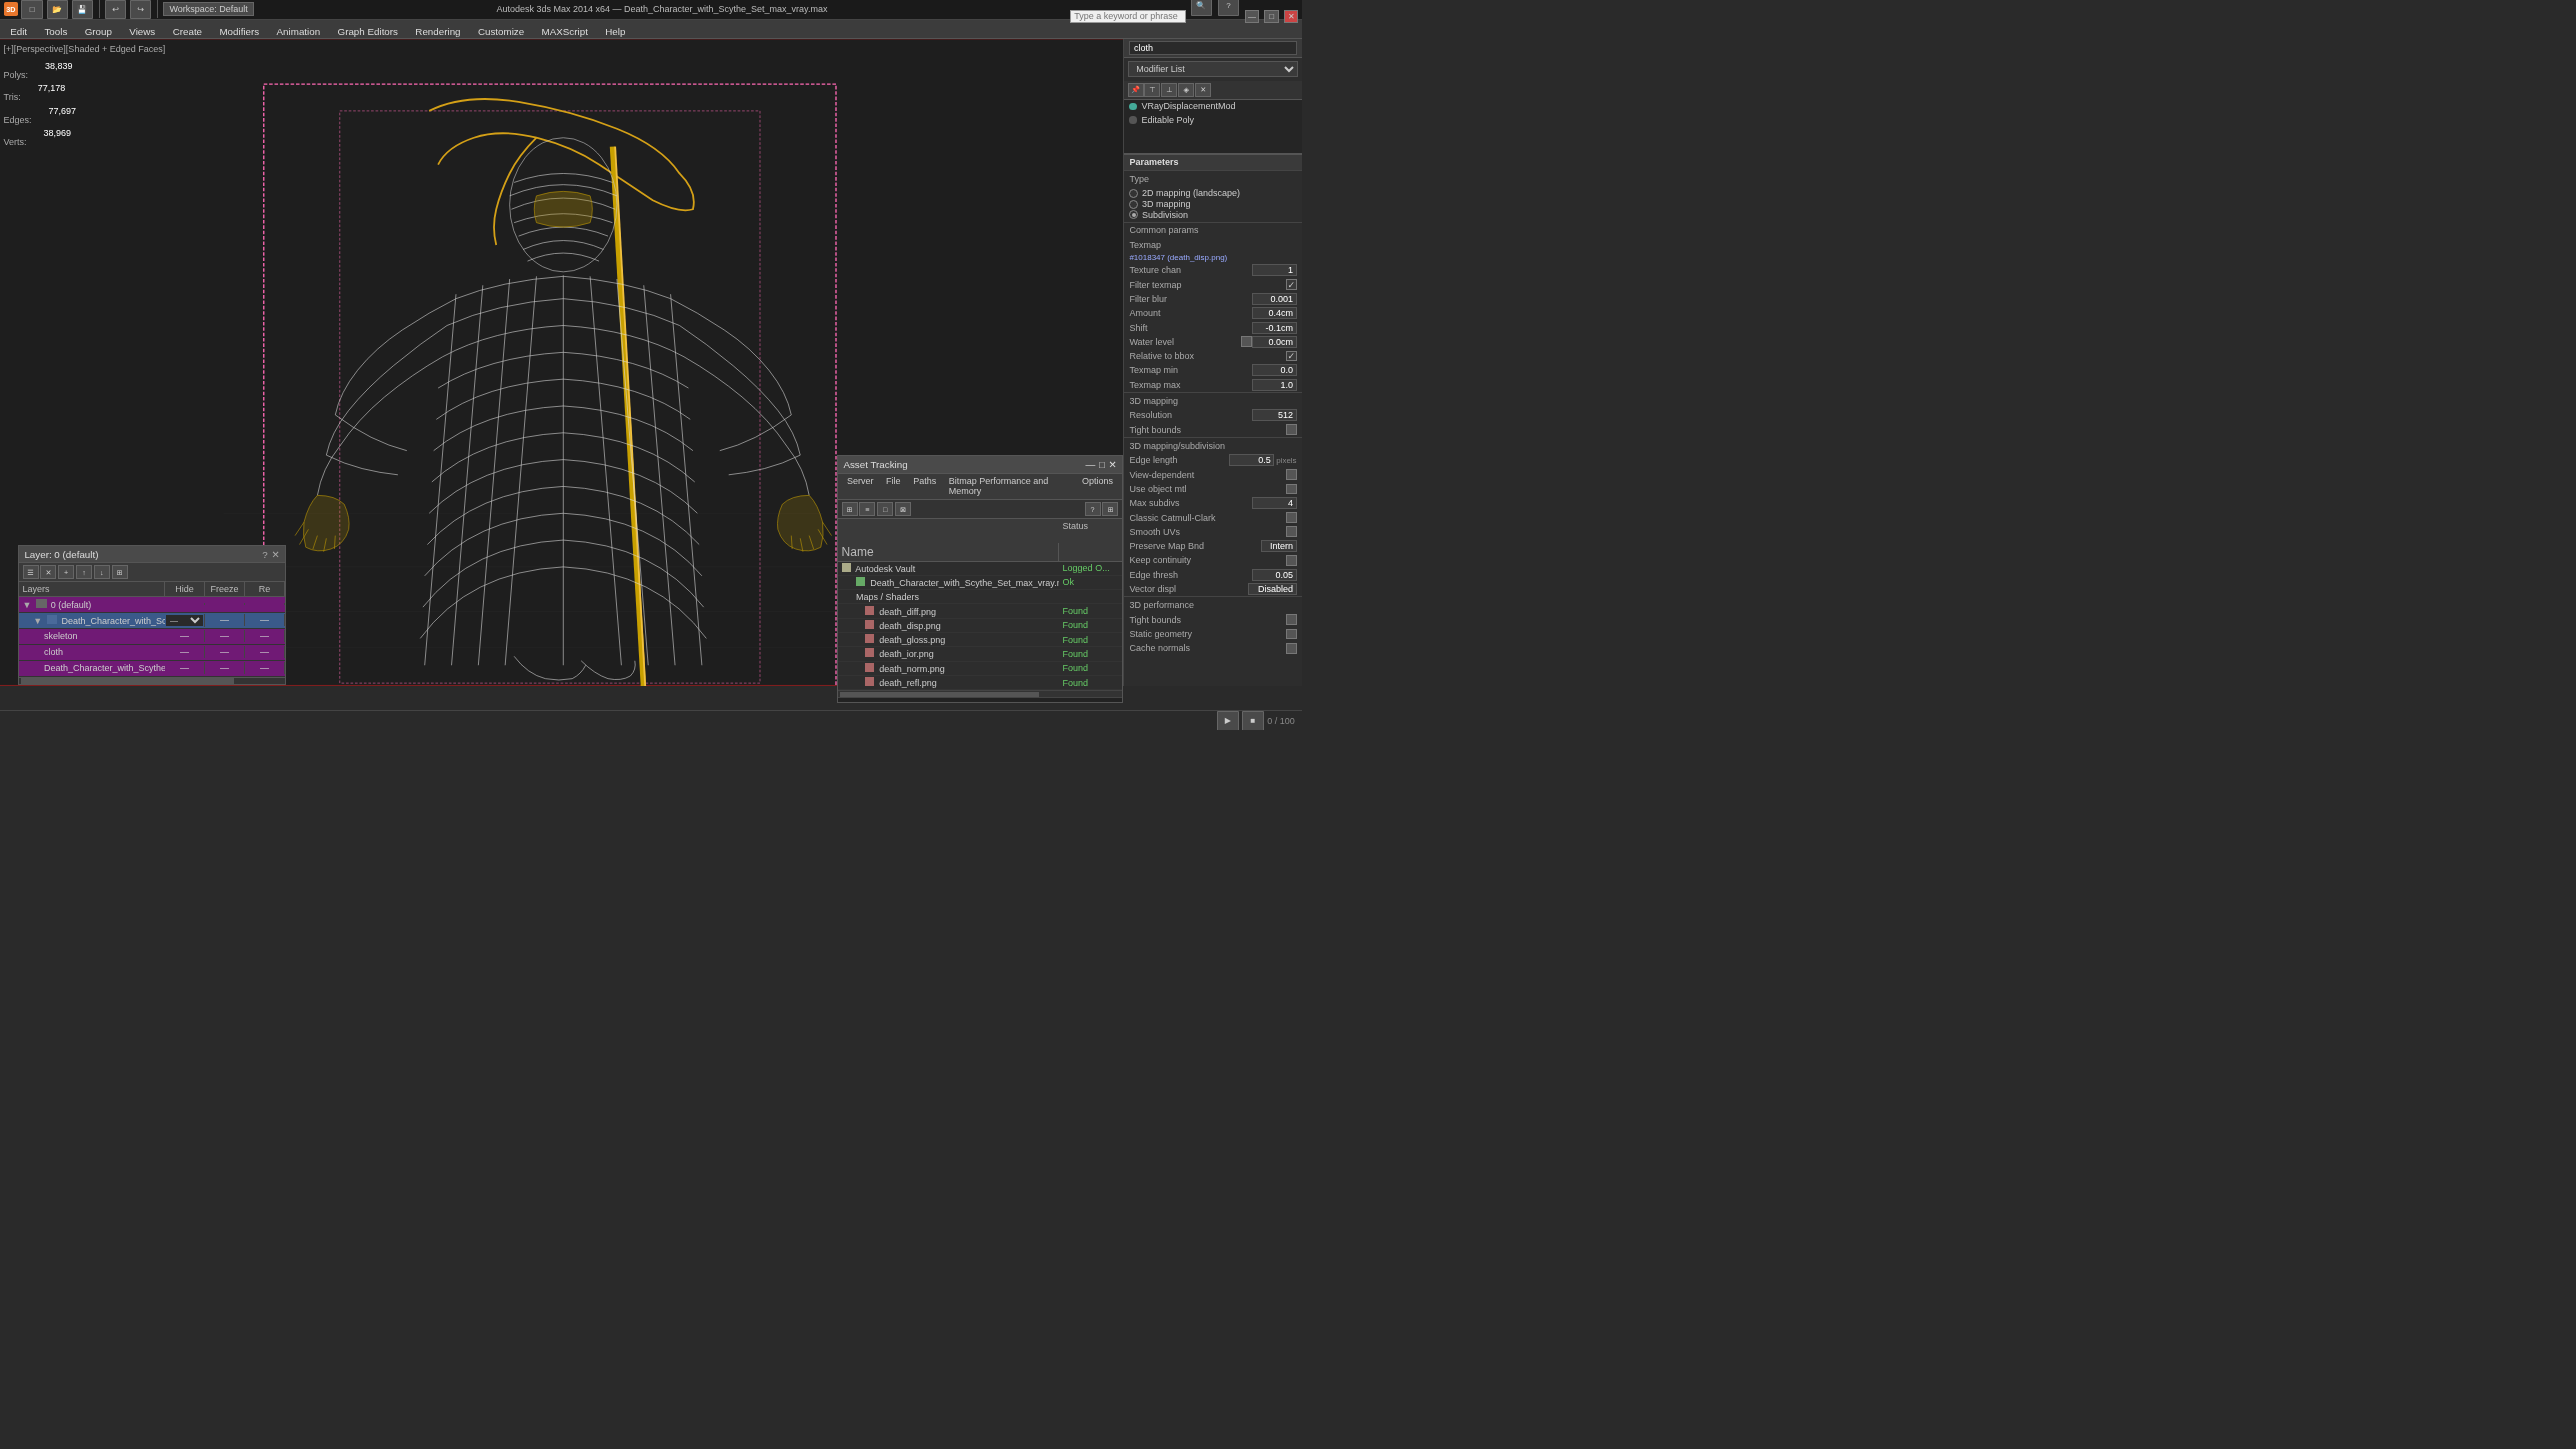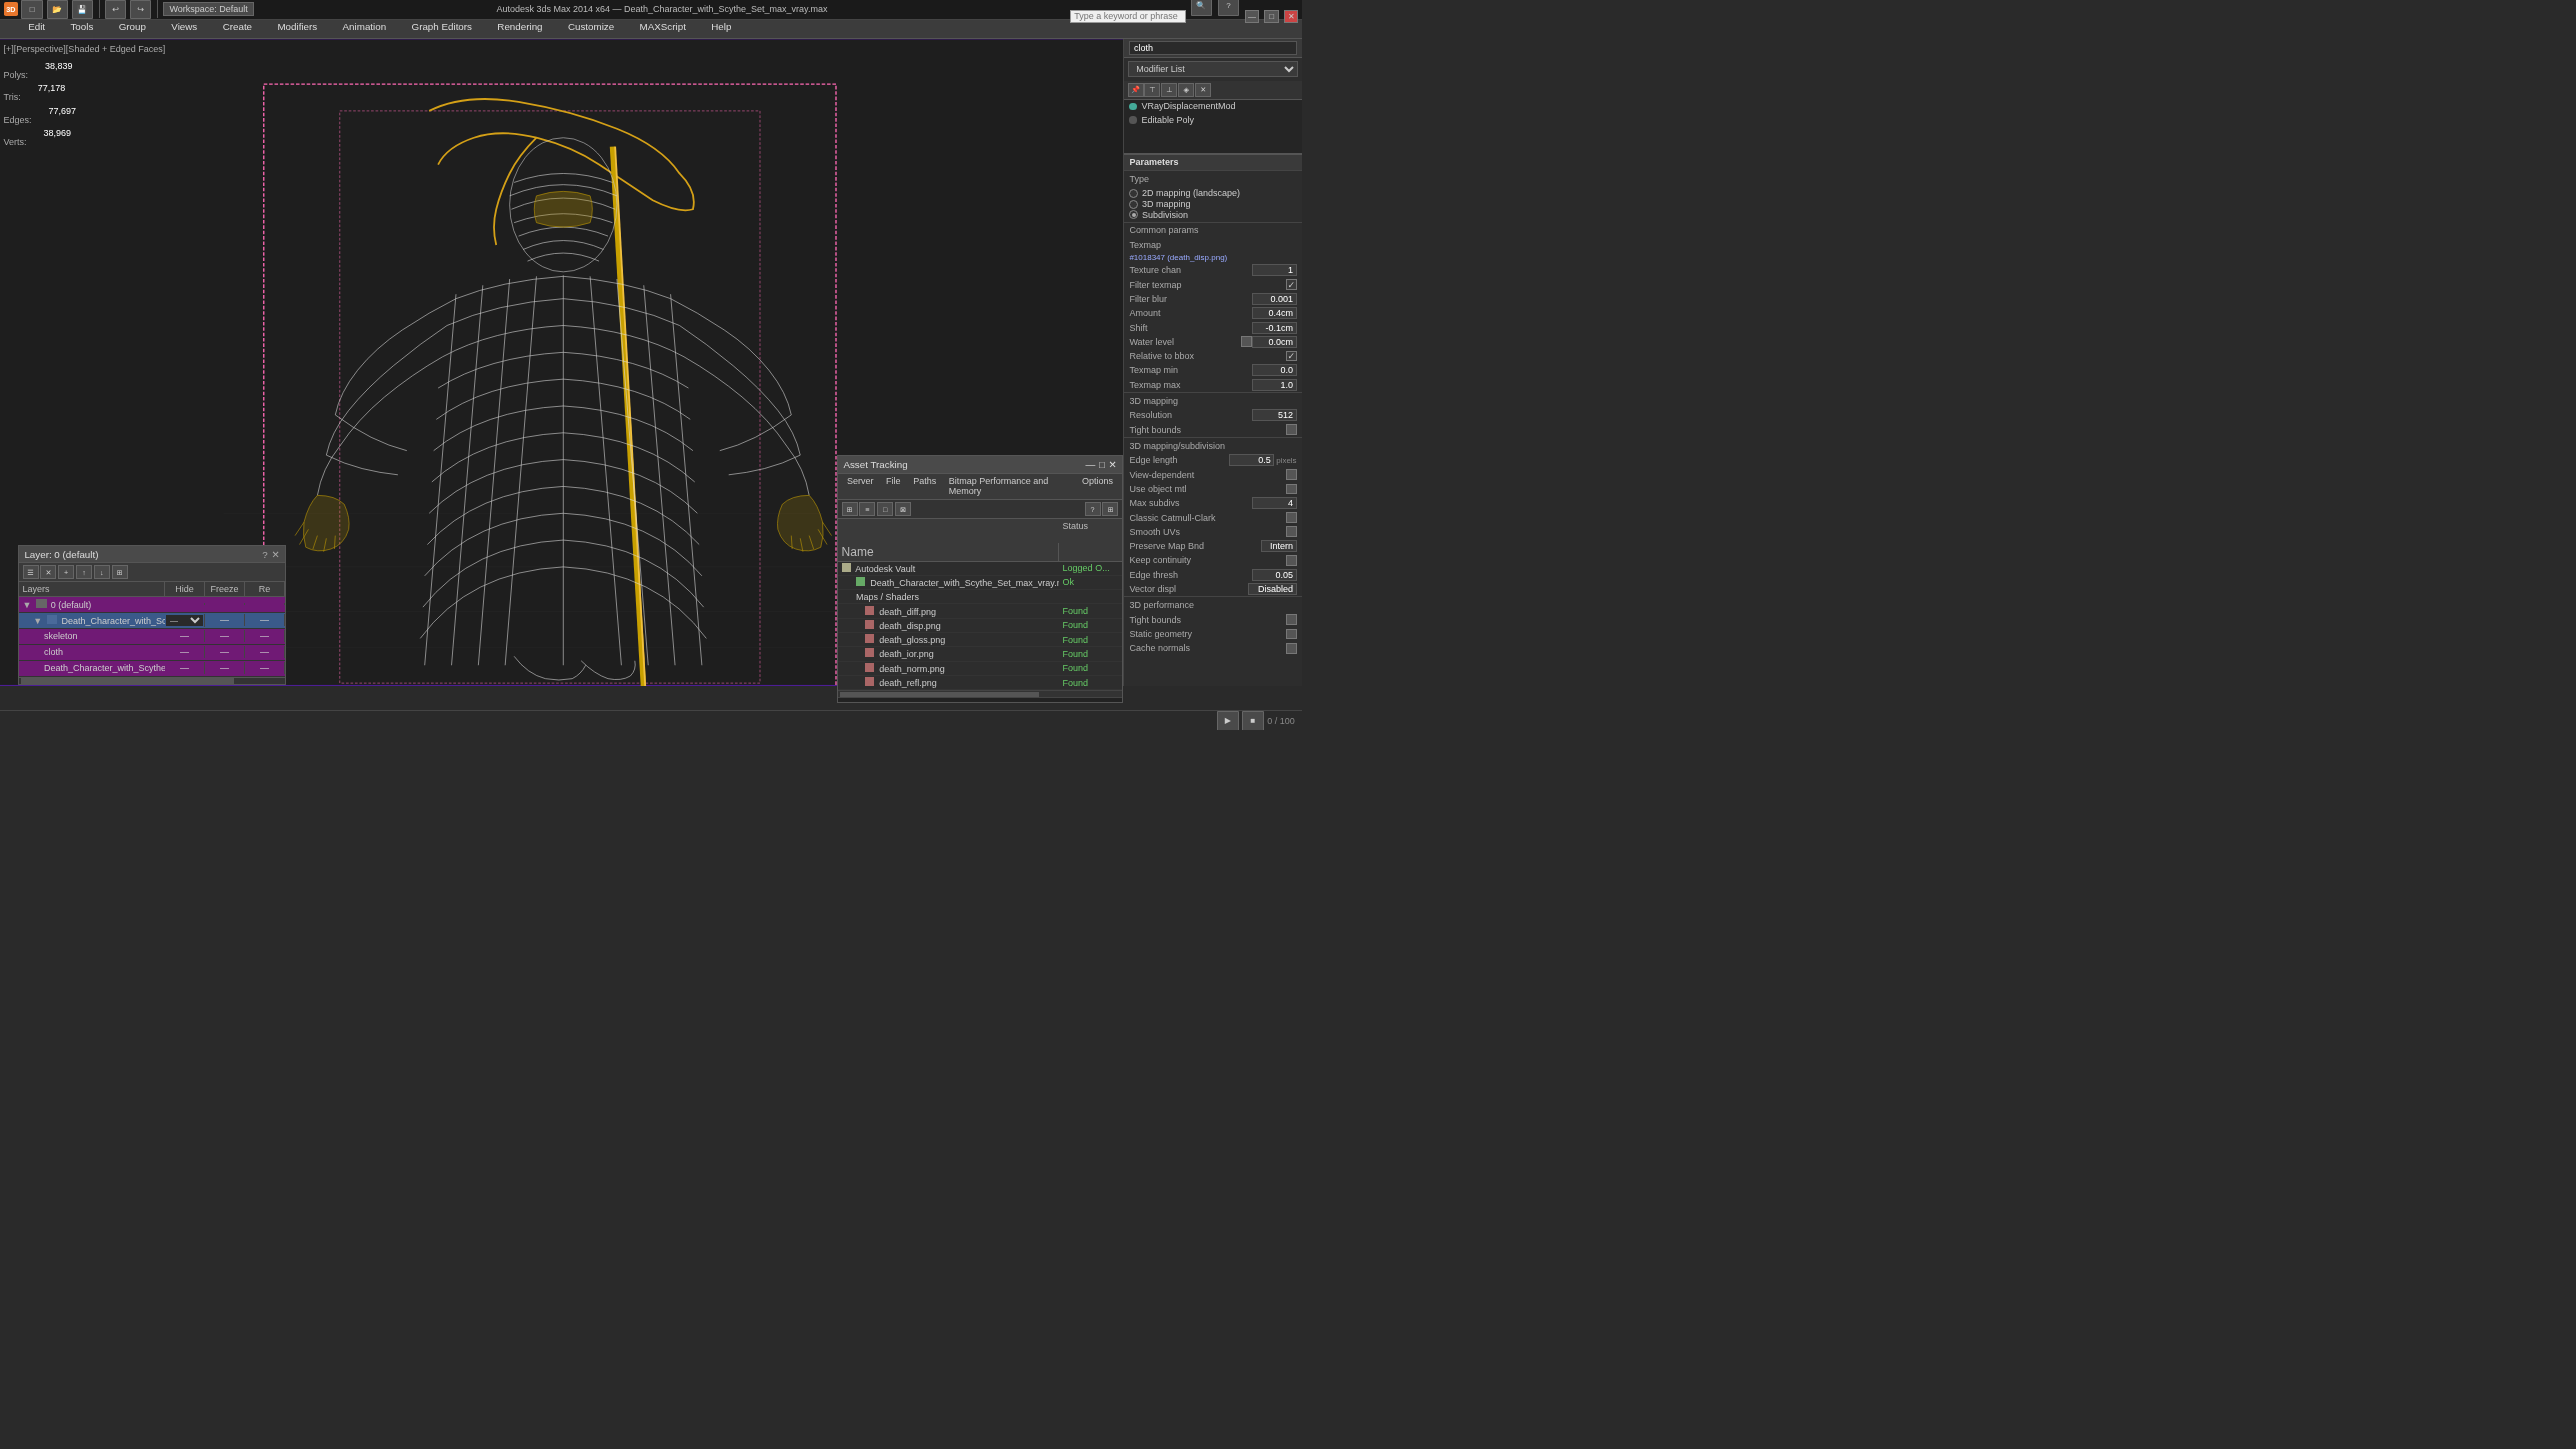--- a/index.html
+++ b/index.html
@@ -34,24 +34,24 @@
       display: flex; align-items: center; justify-content: center; color: #ccc; margin-top: 14px;
     }
     .title-btn.close { background: #c44; }
     .app-icon { width: 14.3px; height: 14.3px; background: #e8762c; border-radius: 1.8px; display: flex; align-items: center; justify-content: center; font-size: 7.2px; color: white; font-weight: bold; }
 
     
     #menu-bar {
       height: 19.7px;
       background: #3c3c3c;
       display: flex;
-      align-items: flex-start;
-      padding: 0 21px;
+      align-items: flex-end;
+      padding: 0 3px;
       border-bottom: 0.9px solid #555;
-      gap: 11px;
+      gap: 3px;
     }
     .menu-item {
       padding: 1.8px 7.2px;
       font-size: 9.8px;
       color: #ddd;
       cursor: pointer;
       border-radius: 1.8px;
     }
     .tool-btn {
       width: 21.5px; height: 19.7px;
@@ -64,21 +64,21 @@
 
     
     #main-layout {
       display: flex;
       height: calc(730px - 64px - 19.7px);
     }
 
     
     #viewport {
       flex: 1;
-      background: #4c1d95;
+      background: #7f1d1d;
       position: relative;
       overflow: hidden;
     }
     #viewport-stats {
       position: absolute; top: 3.6px; left: 3.6px;
       color: #ccc; font-size: 9px; z-index: 10;
     }
     .stat-row { display: flex; gap: 7.2px; }
     .stat-label { color: #aaa; margin-top: 9px; }
     .stat-value { color: #fff; }

